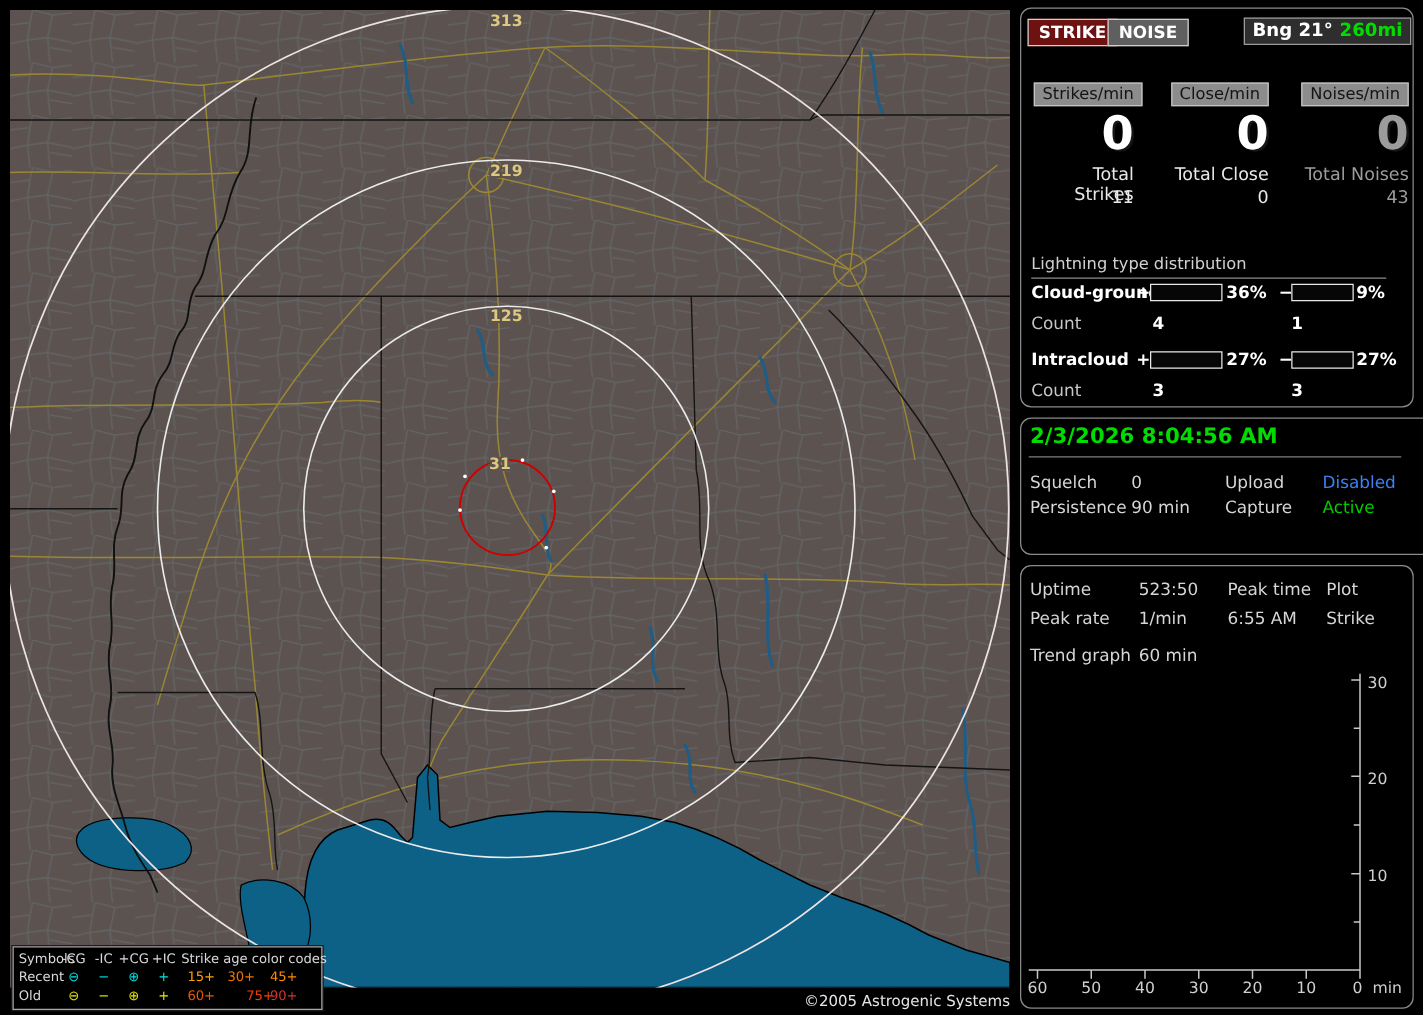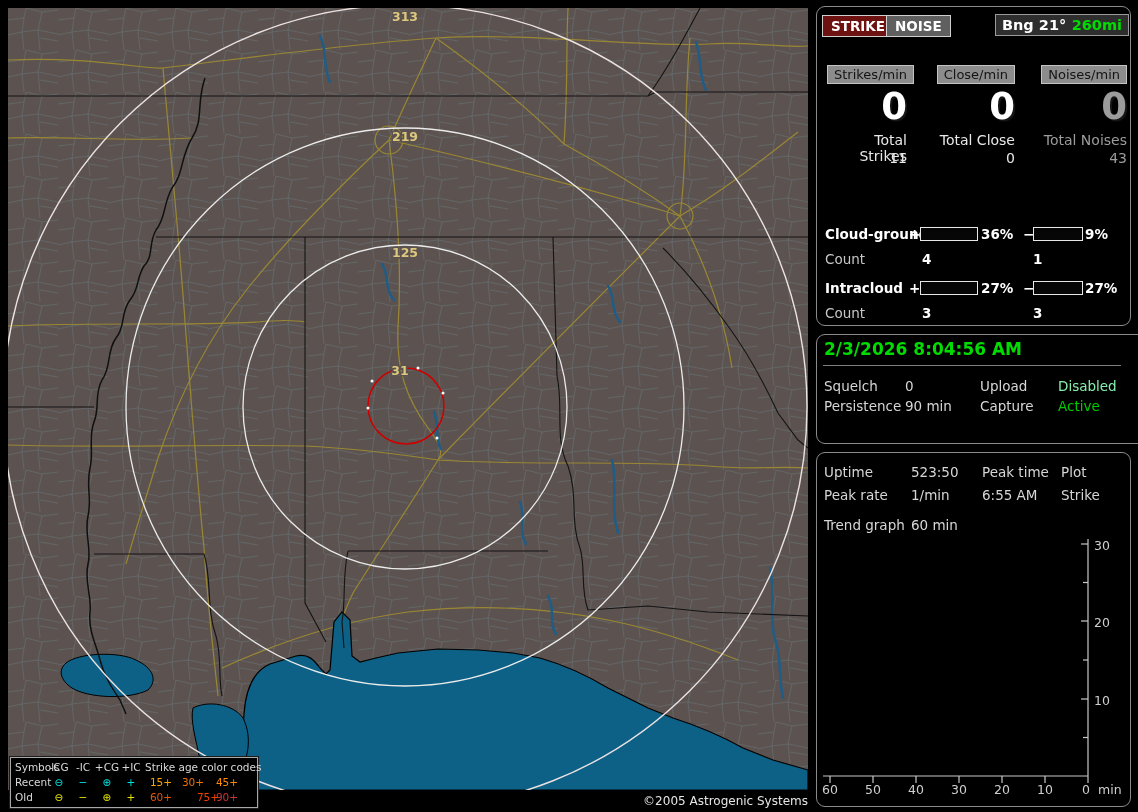--- a/index.html
+++ b/index.html
@@ -196,20 +196,21 @@
     <span class="tot-label">Total Strikes</span>
     <span class="tot-label">Total Close</span>
     <span class="tot-label noise-col">Total Noises</span>
   </div>
   <div class="abs cols3" style="top:143px;">
     <span class="tot-val">11</span>
     <span class="tot-val">0</span>
     <span class="tot-val noise-col">43</span>
   </div>
 
+  <div class="abs" id="dist-title">Lightning type distribution</div>
 
   <div class="abs drow" style="top:219px;">
     <span class="lbl">Cloud-ground</span>
     <span class="sgn" style="left:92px;">+</span>
     <span class="bar" style="left:103px;width:56px;"><span class="fill" style="background: rgb(255, 0, 0); width: 36%;"></span></span>
     <span class="pct" style="left:164px;">36%</span>
     <span class="sgn" style="left:206px;">−</span>
     <span class="bar" style="left:216px;width:48px;"><span class="fill" style="background: rgb(140, 192, 238); width: 9%;"></span></span>
     <span class="pct" style="left:268px;">9%</span>
   </div>
@@ -235,21 +236,21 @@
   </div>
 </div>
 
 <div class="abs panel" id="panelB">
   <div class="abs" id="datetime">2/3/2026 8:04:56 AM</div>
   <div class="abs" id="dt-rule"></div>
   <div class="abs srow" style="top:43px;">
     <span class="s-l1">Squelch</span>
     <span class="s-v1">0</span>
     <span class="s-l2">Upload</span>
-    <span class="s-v2" style="color: #86efac;">Disabled</span>
+    <span class="s-v2" style="color: #3b82f6;">Disabled</span>
   </div>
   <div class="abs srow" style="top:63px;">
     <span class="s-l1">Persistence</span>
     <span class="s-v1">90 min</span>
     <span class="s-l2">Capture</span>
     <span class="s-v2" style="color: rgb(0, 204, 0);">Active</span>
   </div>
 </div>
 
 <div class="abs panel" id="panelC">

